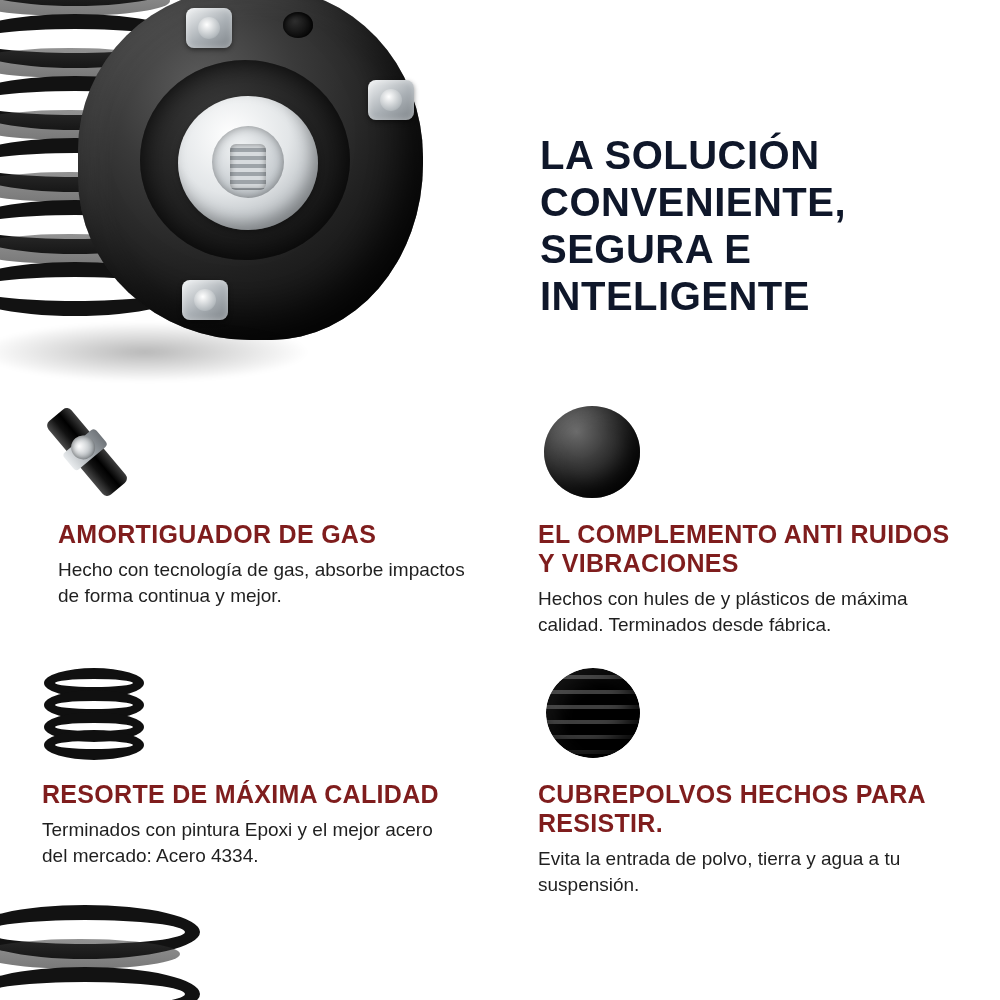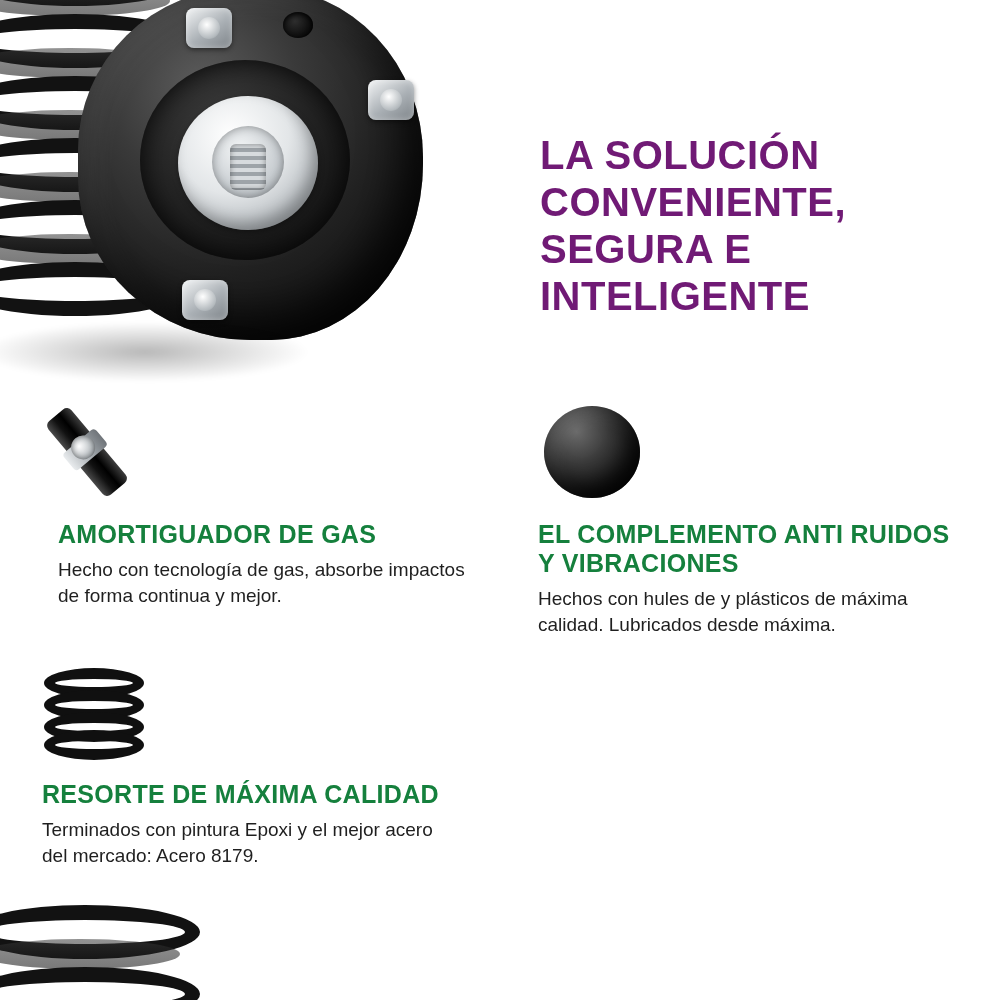--- a/index.html
+++ b/index.html
@@ -158,21 +158,21 @@
   
   .headline {
     position: absolute;
     left: 540px;
     top: 105px;
     width: 430px;
     font-size: 40px;
     line-height: 1.18;
     font-weight: bold;
     letter-spacing: .5px;
-    color: #701a75;
+    color: #0f172a;
     text-transform: uppercase;
   }
 
   
   .features {
     position: absolute;
     left: 0;
     top: 390px;
     width: 1000px;
     height: 560px;
@@ -186,21 +186,21 @@
   .feature.f3 { left: 42px;  top: 270px; }
   .feature.f4 { left: 538px; top: 270px; }
 
   .feature-icon {
     position: relative;
     width: 108px;
     height: 108px;
     margin-bottom: 12px;
   }
   .feature-title {
-    color: #15803d;
+    color: #7f1d1d;
     font-size: 25px;
     font-weight: bold;
     line-height: 1.16;
     letter-spacing: .3px;
     text-transform: uppercase;
     margin: 0 0 8px 0;
   }
   .feature-desc {
     color: #1f1f1f;
     font-size: 19px;
@@ -310,30 +310,39 @@
     </div>
     <h2 class="feature-title">AMORTIGUADOR DE GAS</h2>
     <p class="feature-desc">Hecho con tecnología de gas, absorbe impactos de forma continua y mejor.</p>
   </div>
 
   <div class="feature f2">
     <div class="feature-icon">
       <div class="ic-bushing"></div>
     </div>
     <h2 class="feature-title">EL COMPLEMENTO ANTI RUIDOS Y VIBRACIONES</h2>
-    <p class="feature-desc">Hechos con hules de y plásticos de máxima calidad. Lubricados desde máxima.</p>
+    <p class="feature-desc">Hechos con hules de y plásticos de máxima calidad. Terminados desde fábrica.</p>
   </div>
 
   <div class="feature f3">
     <div class="feature-icon">
       <div class="ic-spring">
         <i style="top:0px;"></i>
         <i style="top:22px;"></i>
         <i style="top:44px;"></i>
         <i style="top:62px;"></i>
       </div>
     </div>
     <h2 class="feature-title">RESORTE DE MÁXIMA CALIDAD</h2>
-    <p class="feature-desc">Terminados con pintura Epoxi  y el mejor acero del mercado: Acero 8179.</p>
-  </div>
-
+    <p class="feature-desc">Terminados con pintura Epoxi  y el mejor acero del mercado: Acero 4334.</p>
+  </div>
+
+  <div class="feature f4">
+    <div class="feature-icon">
+      <div class="ic-boot">
+          <div class="body"></div>
+        </div>
+    </div>
+    <h2 class="feature-title">CUBREPOLVOS HECHOS PARA RESISTIR.</h2>
+    <p class="feature-desc">Evita la entrada de polvo, tierra y agua a tu suspensión.</p>
+  </div>
 
 </div>
 
 </body></html>

